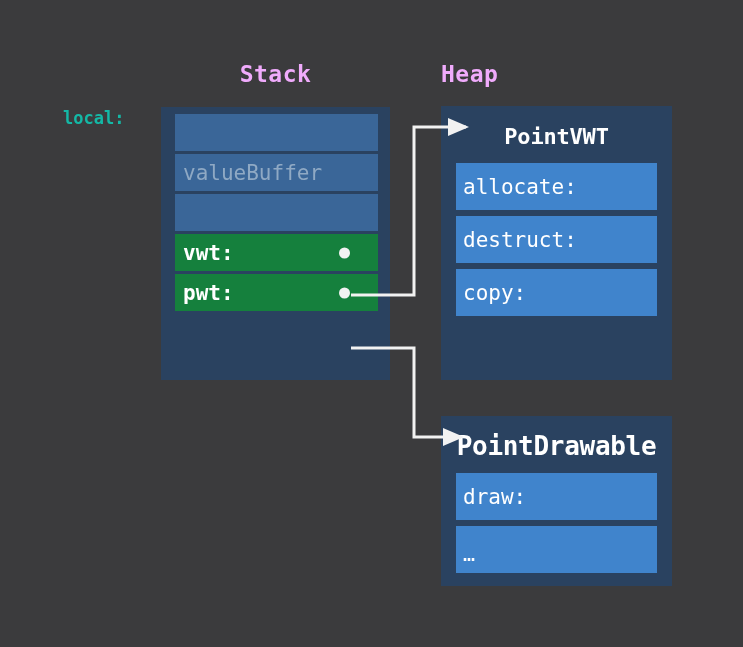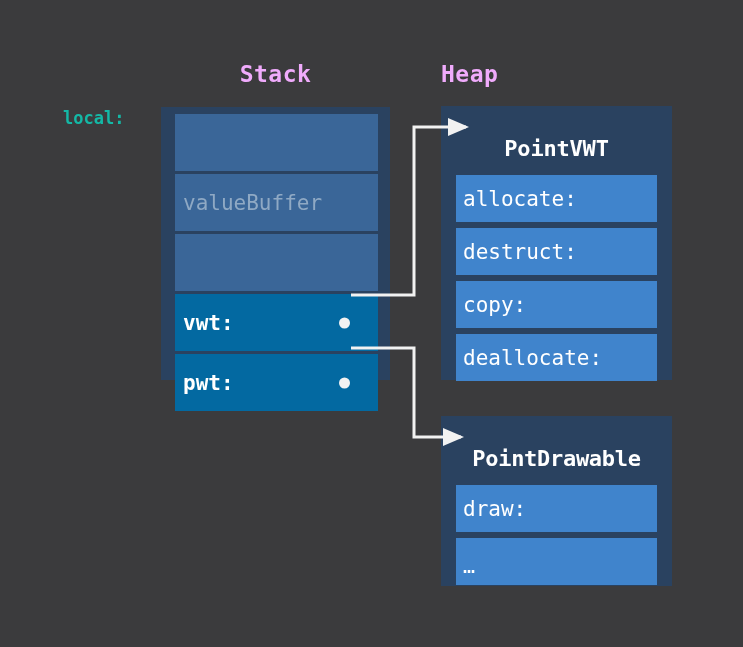--- a/index.html
+++ b/index.html
@@ -49,30 +49,30 @@
   
   #stack-frame {
     left: 161px;
     top: 107px;
     width: 229px;
     height: 273px;
     padding: 7px 12px 7px 14px;
   }
   .stack-cell {
     position: relative;
-    height: 57px;
+    height: 37px;
     background: #3a6698;
     margin-bottom: 3px;
     box-sizing: border-box;
     display: flex;
     align-items: center;
     padding-left: 8px;
   }
   .stack-cell:last-child { margin-bottom: 12px; }
-  .stack-cell.pointer-cell { background: #0369a1; }
+  .stack-cell.pointer-cell { background: #15803d; }
   .cell-label {
     color: #ffffff;
     font-size: 21px;
     font-weight: 700;
     white-space: nowrap;
   }
   .cell-label.ghost { color: #8fa9c4; font-weight: 400; }
 
   
   .dot {
@@ -80,21 +80,21 @@
     width: 11px;
     height: 11px;
     border-radius: 50%;
     background: #f2f2f2;
     right: 28px;
     top: 50%;
     transform: translateY(-50%);
   }
 
   
-  .heap-box { padding: 16px 15px 14px 15px; }
+  .heap-box { padding: 4px 15px 14px 15px; }
   #pointvwt-box {
     left: 441px;
     top: 106px;
     width: 231px;
     height: 274px;
   }
   #pointdrawable-box {
     left: 441px;
     top: 416px;
     width: 231px;
@@ -103,21 +103,21 @@
   .box-header {
     color: #ffffff;
     font-size: 22px;
     font-weight: 700;
     height: 53px;
     line-height: 53px;
     text-align: center;
     white-space: nowrap;
     letter-spacing: -0.2px;
   }
-  #pointdrawable-box .box-header { font-size: 22px; letter-spacing: -0.3px; }
+  #pointdrawable-box .box-header { font-size: 26px; letter-spacing: -0.3px; }
   .heap-cell {
     height: 47px;
     background: #4084cc;
     margin-bottom: 6px;
     box-sizing: border-box;
     display: flex;
     align-items: center;
     padding-left: 7px;
   }
   .heap-cell:last-child { margin-bottom: 0; }
@@ -176,23 +176,20 @@
   <div class="frame heap-box" id="pointvwt-box">
     <div class="box-header">PointVWT</div>
     <div class="heap-cell">
       <span class="heap-label">allocate:</span>
     </div>
     <div class="heap-cell">
       <span class="heap-label">destruct:</span>
     </div>
     <div class="heap-cell">
       <span class="heap-label">copy:</span>
-    </div>
-    <div class="heap-cell">
-      <span class="heap-label">deallocate:</span>
     </div>
   </div>
 
   <div class="frame heap-box" id="pointdrawable-box">
     <div class="box-header">PointDrawable</div>
     <div class="heap-cell">
       <span class="heap-label">draw:</span>
     </div>
     <div class="heap-cell">
       <span class="heap-label ellipsis">…</span>

